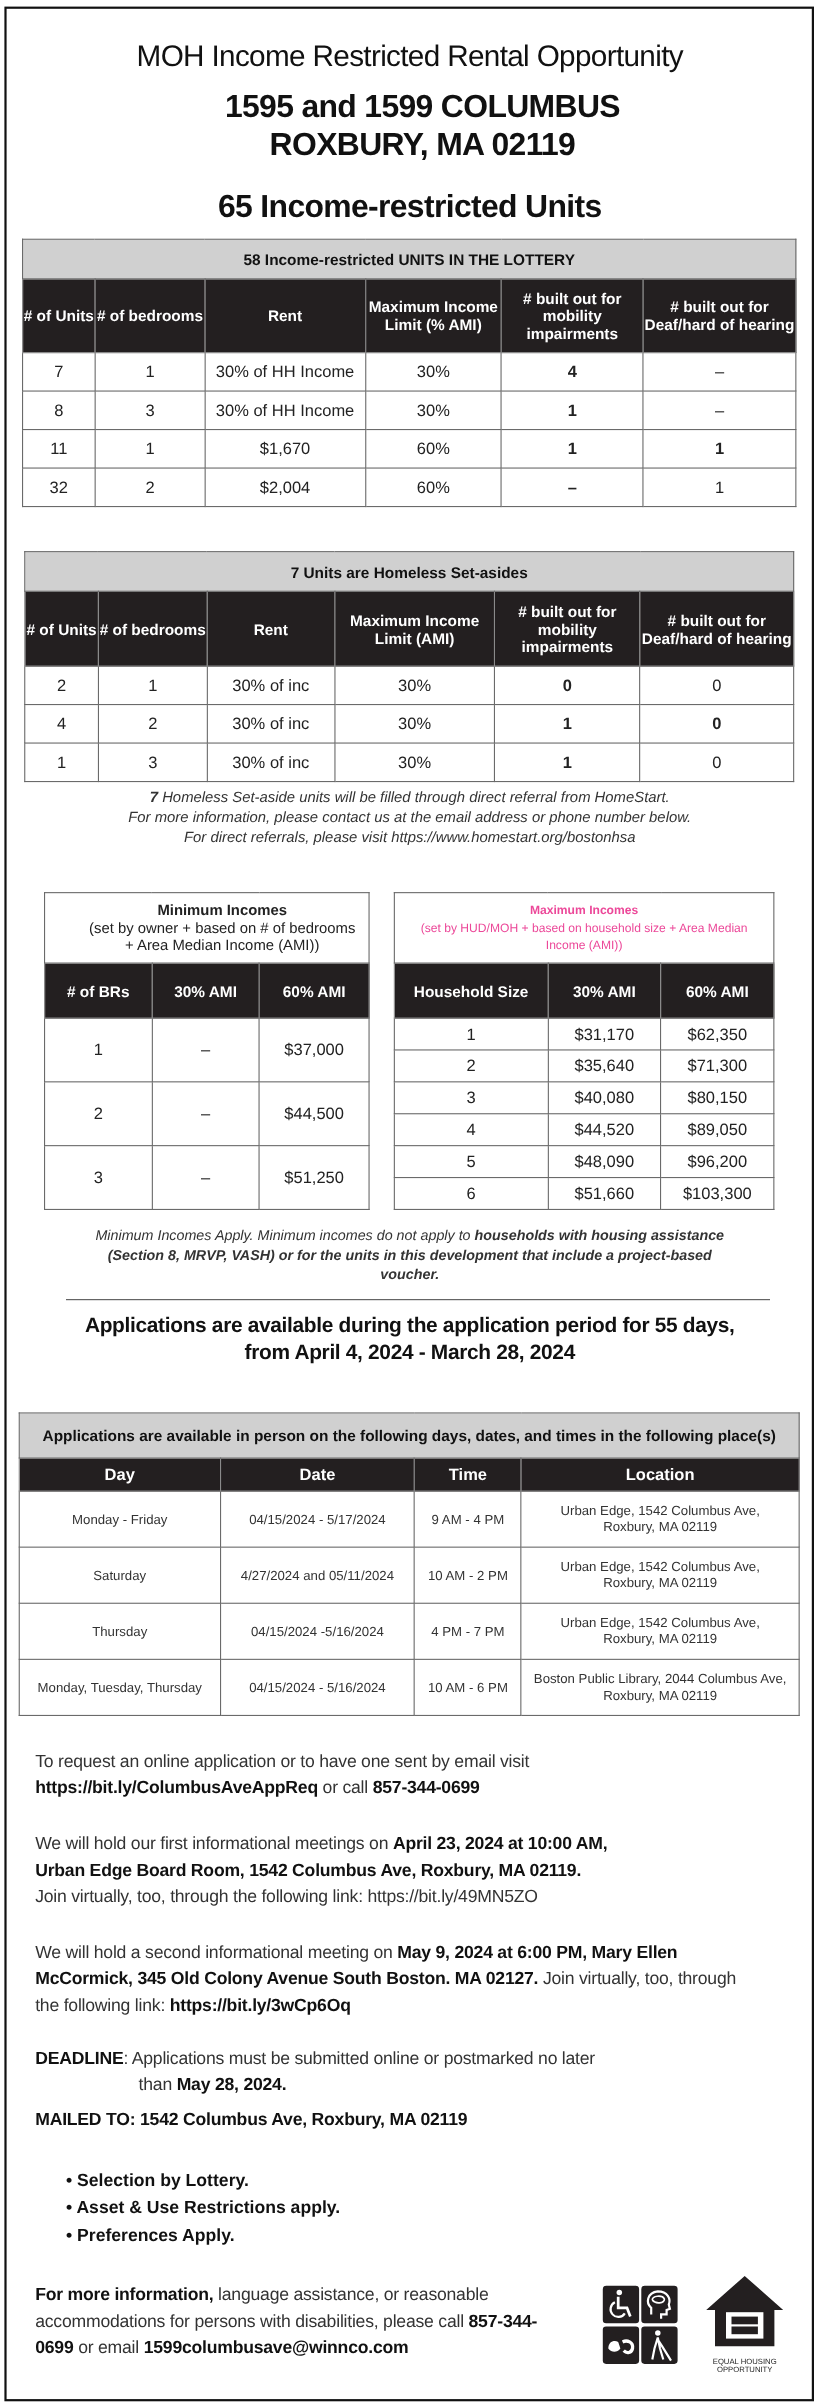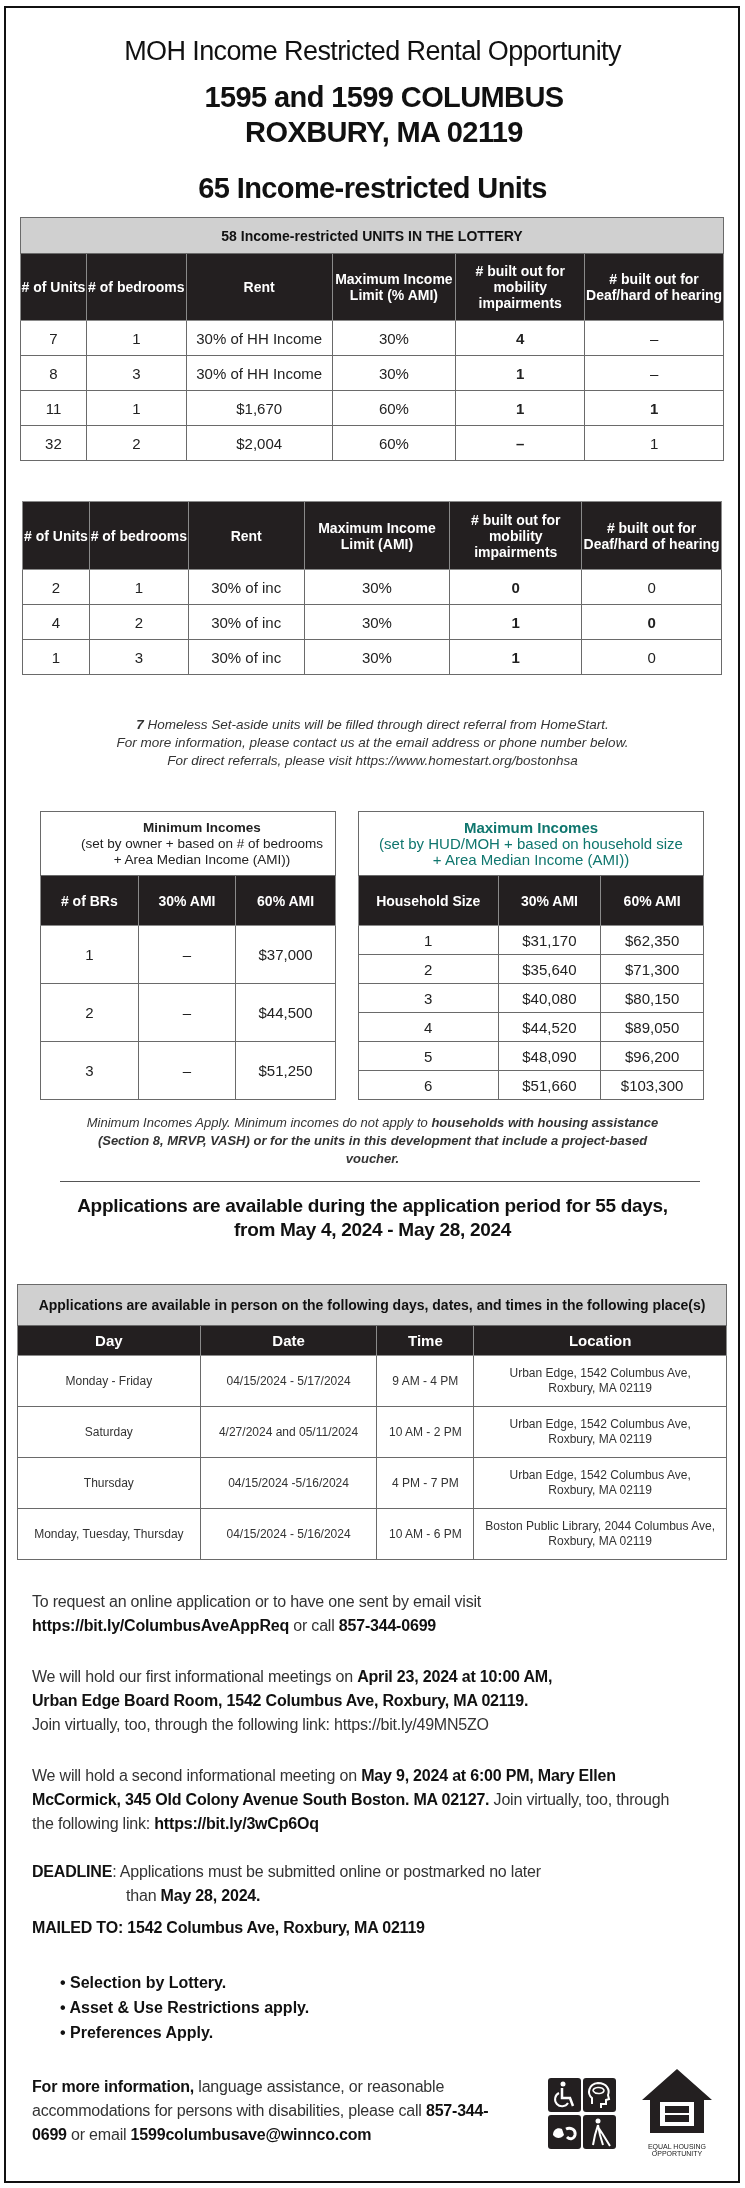--- a/index.html
+++ b/index.html
@@ -36,21 +36,21 @@
   #t-homeless .body td { height: 35px; }
 
   .note { position: absolute; left: 0; width: 745px; text-align: center; font-style: italic; font-size: 13.5px; line-height: 18px; color: #333; }
 
   #t-min { left: 40px; top: 811px; width: 296px; }
   #t-min .cap2 { height: 64px; font-size: 13.5px; line-height: 16px; background: #fff; color: #222; padding-left: 28px; }
   #t-min .hdr th { height: 50px; font-size: 14px; }
   #t-min .body td { height: 58px; }
 
   #t-max { left: 358px; top: 811px; width: 346px; }
-  #t-max .cap2 { height: 64px; font-size: 15px; line-height: 16px; background: #fff; color: #0f766e; margin-left: 20px; }
+  #t-max .cap2 { height: 64px; font-size: 11px; line-height: 16px; background: #fff; color: #ec4899; margin-left: 20px; }
   #t-max .hdr th { height: 50px; font-size: 14px; }
   #t-max .body td { height: 29px; font-size: 15px; }
 
   .hr { position: absolute; left: 60px; width: 640px; height: 1px; background: #555; }
   .app-period { position: absolute; top: 1194px; left: 0; width: 745px; text-align: center; font-weight: bold; font-size: 19px; line-height: 24px; color: #111; letter-spacing: -0.3px; }
 
   #t-sched { left: 17px; top: 1284px; width: 710px; }
   #t-sched .cap { height: 41px; font-size: 14px; }
   #t-sched .hdr th { height: 30px; font-size: 15px; }
   #t-sched .body td { height: 51px; font-size: 12px; line-height: 15px; color: #333; }
@@ -137,20 +137,23 @@
 <table id="t-homeless">
   <colgroup>
       <col style="width:67px">
       <col style="width:99px">
       <col style="width:116px">
       <col style="width:146px">
       <col style="width:132px">
       <col style="width:140px">
     </colgroup>
   <tbody>
+      <tr>
+        <td colspan="6" class="cap">7 Units are Homeless Set-asides</td>
+      </tr>
   <tr class="hdr">
     <th># of Units</th>
     <th># of bedrooms</th>
     <th>Rent</th>
     <th>Maximum Income Limit (AMI)</th>
     <th># built out for mobility impairments</th>
     <th># built out for Deaf/hard of hearing</th>
   </tr>
   </tbody>
     <tbody class="body">
@@ -279,21 +282,21 @@
 </table>
 
 <div class="note" style="top:1114px; padding:0 80px; font-size:13px;">
   <span>Minimum Incomes Apply. Minimum incomes do not apply to </span><b>households with housing assistance (Section 8, MRVP, VASH) or for the units in this development that include a project-based voucher.</b>
 </div>
 
 <div class="hr" style="top:1181px;"></div>
 
 <div class="app-period">
   <div>Applications are available during the application period for 55 days,</div>
-  <div>from May 4, 2024 - May 28, 2024</div>
+  <div>from April 4, 2024 - March 28, 2024</div>
 </div>
 
 <table id="t-sched">
   <colgroup>
       <col style="width:183px">
       <col style="width:177px">
       <col style="width:97px">
       <col style="width:253px">
     </colgroup>
   <tbody>

